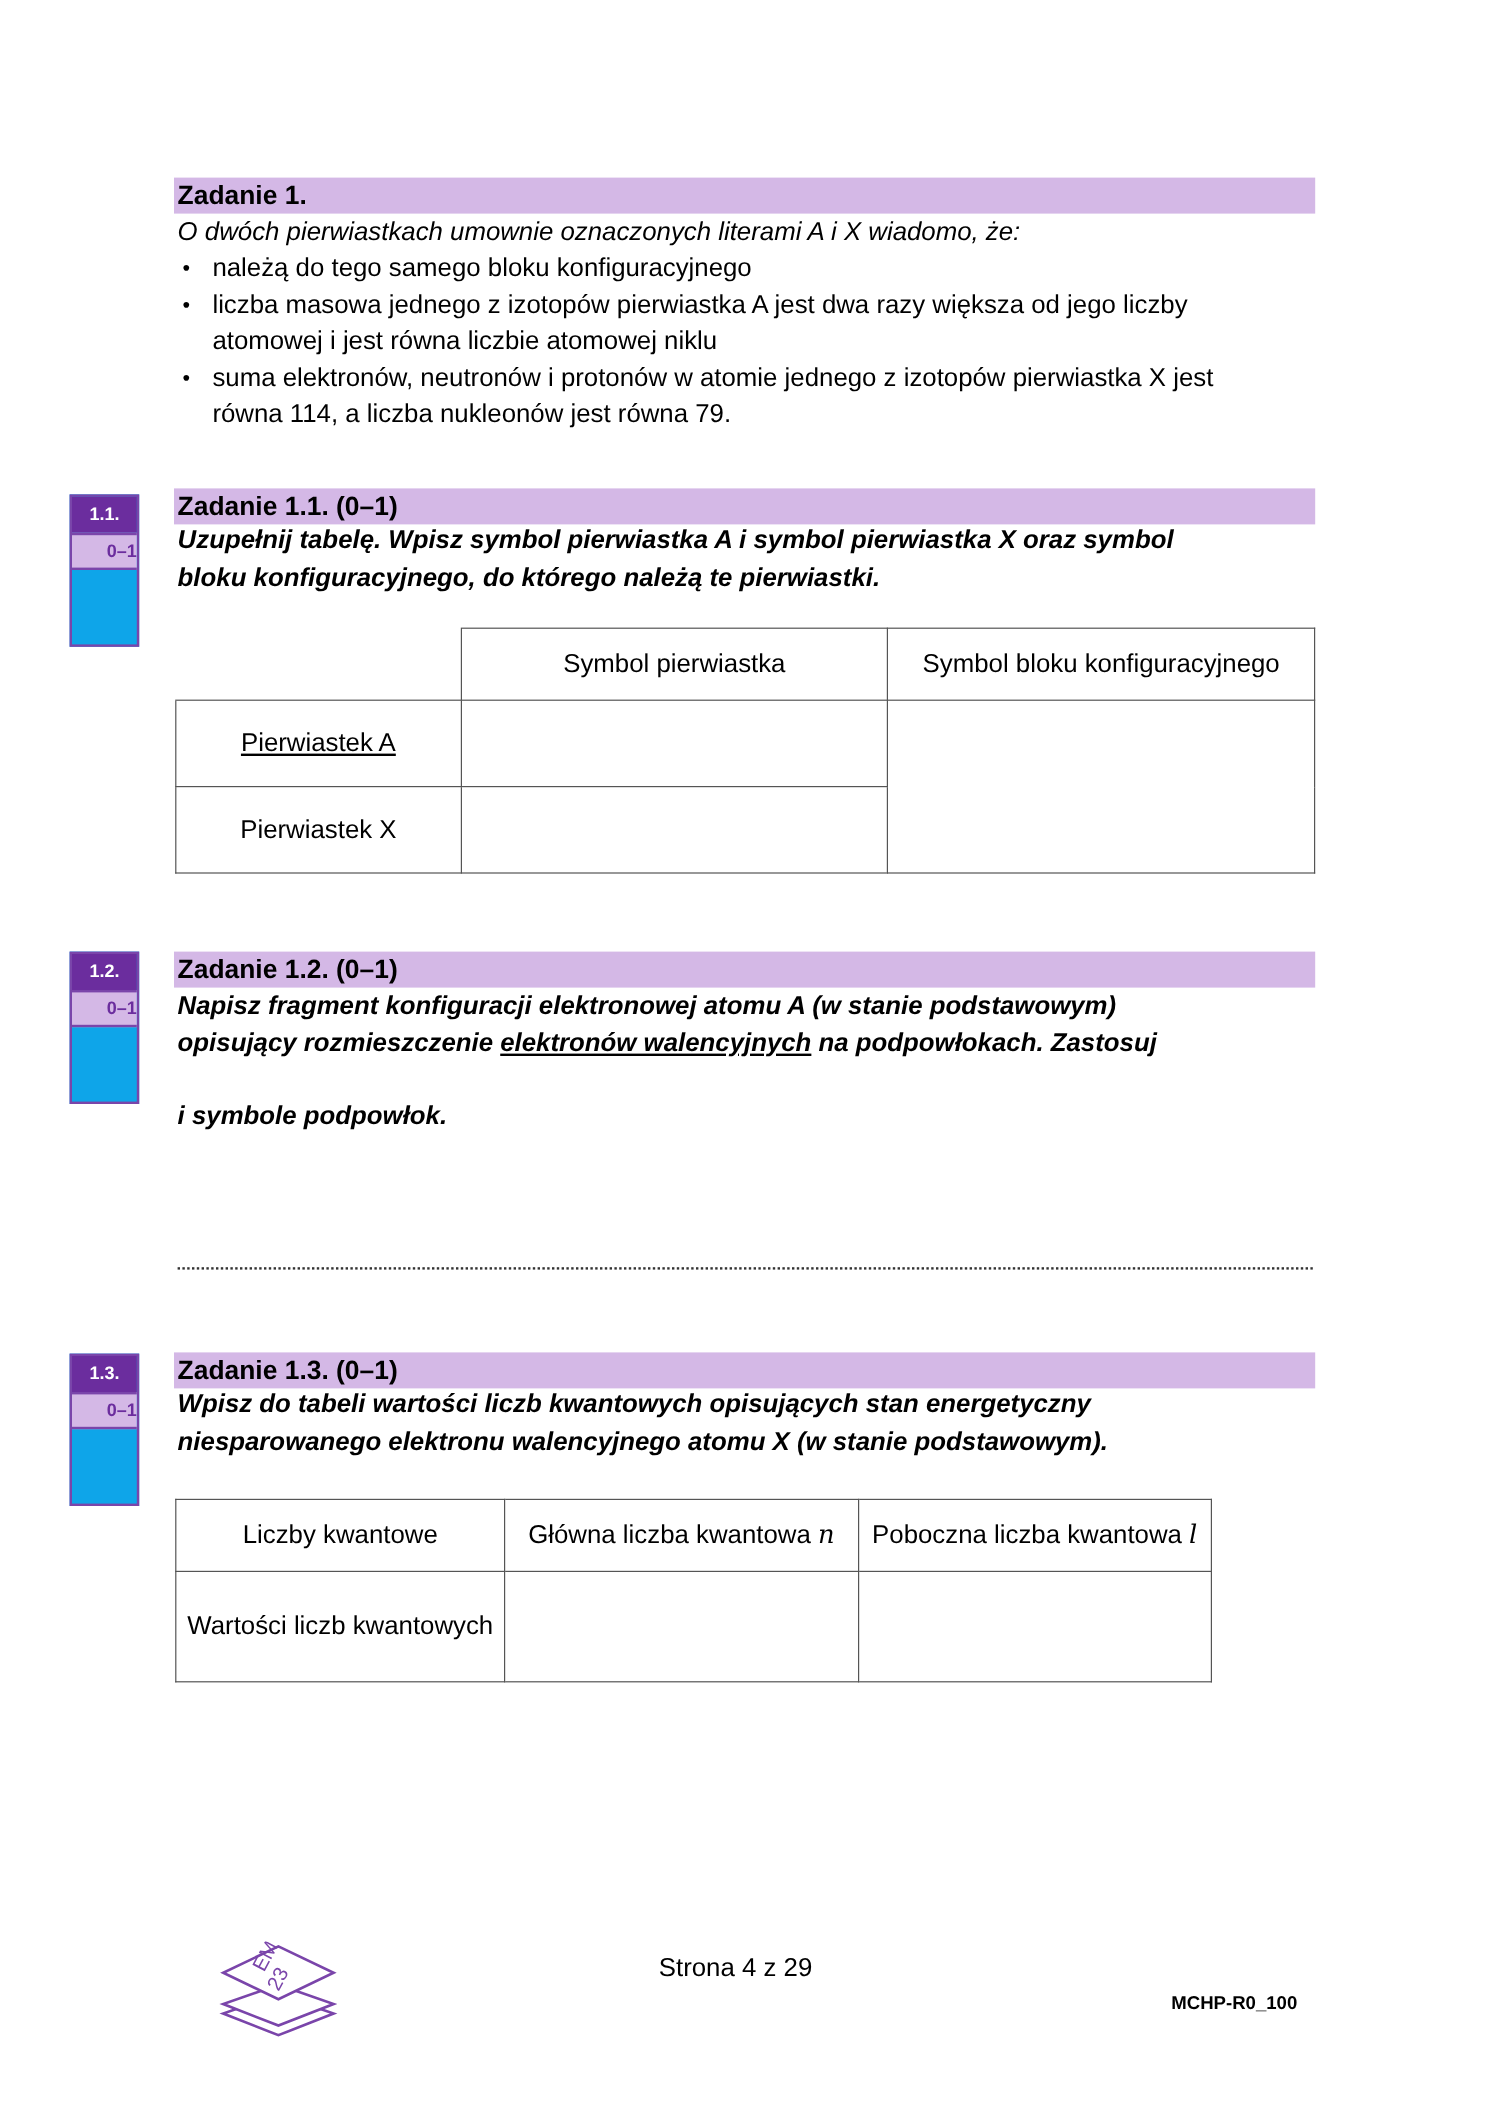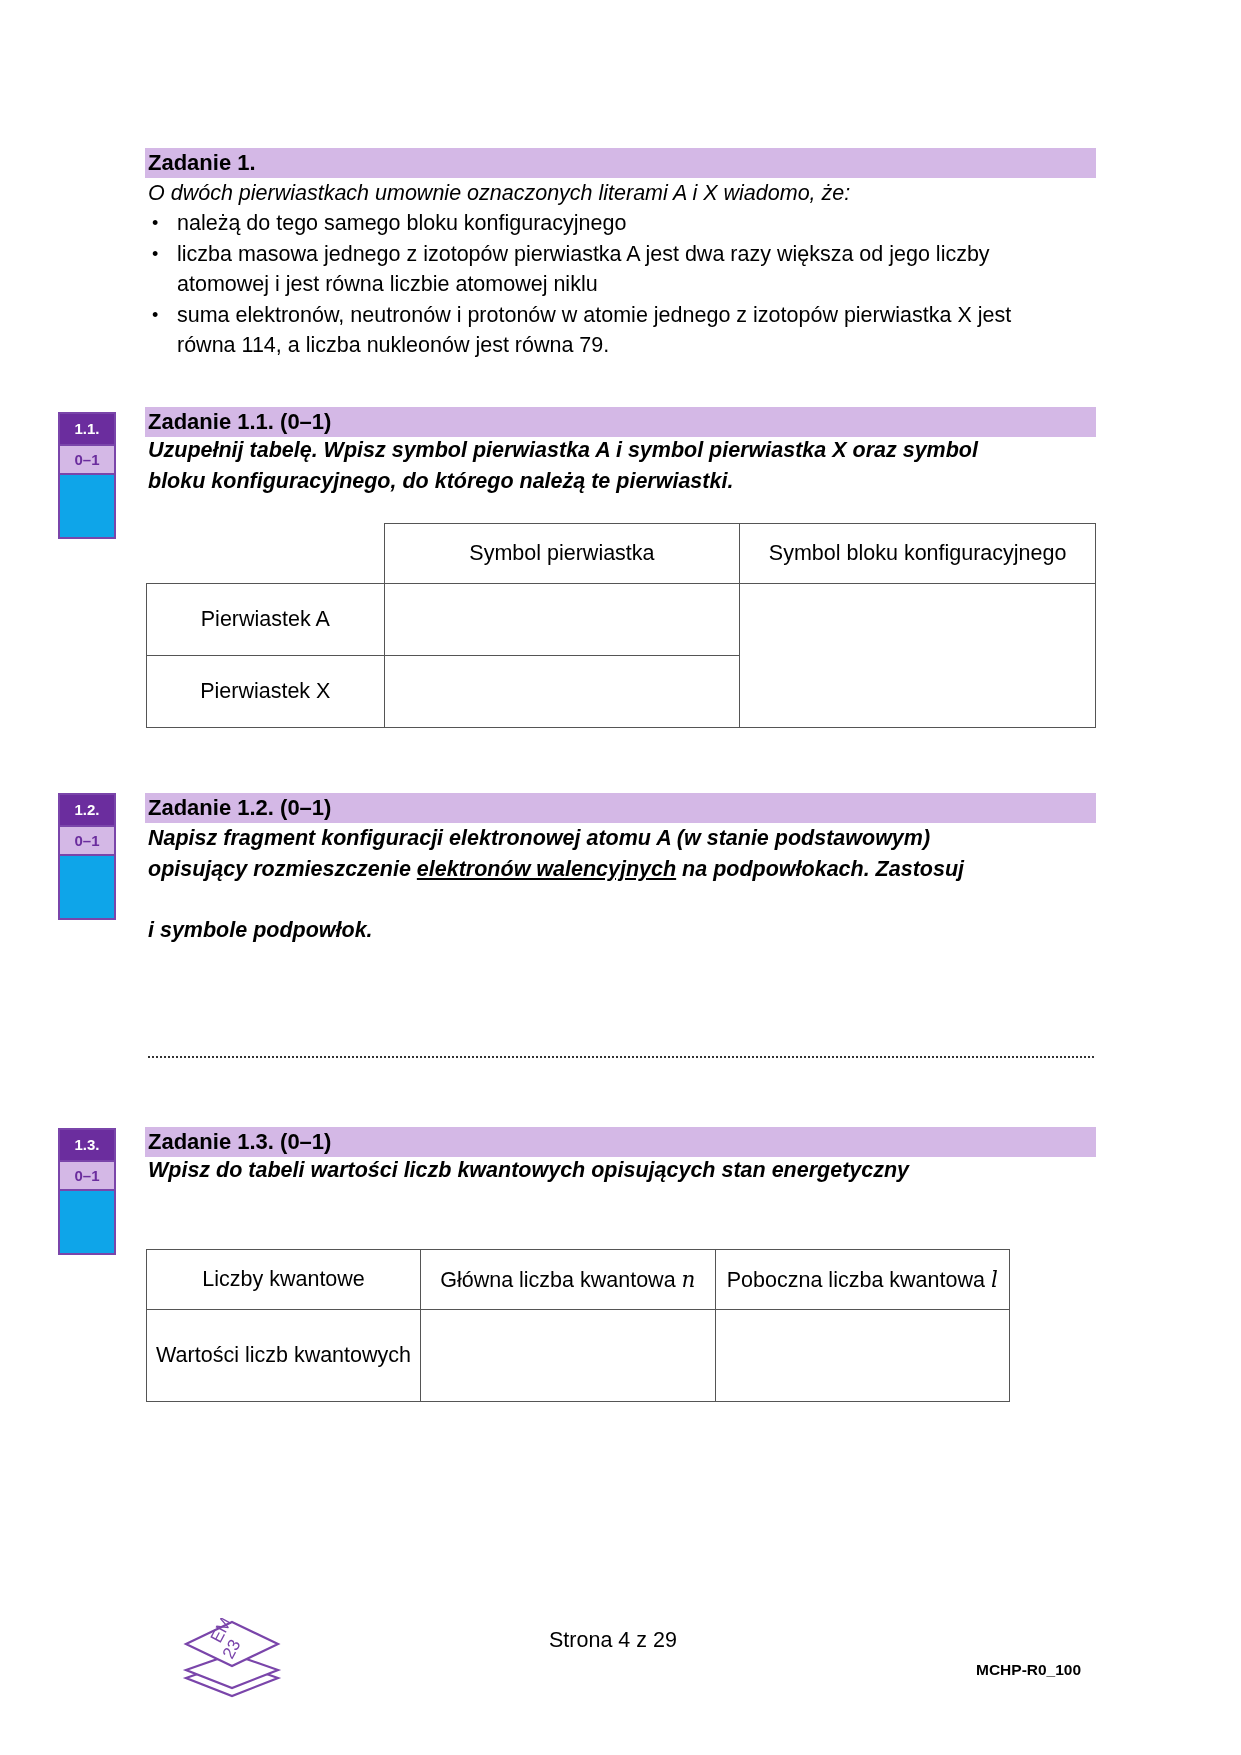--- a/index.html
+++ b/index.html
@@ -7,21 +7,21 @@
          font-family: "Liberation Sans", sans-serif; color: #000; }
   .hdr { position: absolute; left: 145px; width: 951px; height: 30px; background: #d4b8e6;
          font-weight: bold; font-size: 22px; line-height: 30px; padding-left: 3px; box-sizing: border-box; }
   .txt { position: absolute; left: 148px; font-size: 21.5px; line-height: 30.5px; font-style: italic; }
   .bold { font-weight: bold; }
   .bullets { position: absolute; left: 148px; margin: 0; padding: 0; list-style: none; font-size: 21.5px; line-height: 30.5px; }
   .bullets li { position: relative; padding-left: 29px; }
   .bullets li::before { content: "\2022"; position: absolute; left: 4px; top: 0; font-size: 18px; }
   .score { position: absolute; left: 58px; width: 58px; border: 2px solid #7a45aa; box-sizing: border-box; background: #0ea5e9; }
   .score .num { background: #6b2d9e; color: #fff; font-weight: bold; font-size: 15px; height: 30px; line-height: 30px; text-align: center; }
-  .score .pts { background: #d4b8e6; color: #6b2d9e; font-weight: bold; font-size: 15px; height: 27px; line-height: 27px; text-align: center; border-top: 2px solid #7a45aa; border-bottom: 2px solid #7a45aa; }
+  .score .pts { background: #d4b8e6; color: #6b2d9e; font-weight: bold; font-size: 15px; height: 27px; line-height: 27px; text-align: right; border-top: 2px solid #7a45aa; border-bottom: 2px solid #7a45aa; }
   .score .blank { height: 62px; }
   table.t { position: absolute; border-collapse: collapse; font-size: 21.5px; }
   table.t td { border: 1.5px solid #555; text-align: center; vertical-align: middle; padding: 0; }
   table.t td.empty-corner { border-top: none; border-left: none; }
   .dots { position: absolute; left: 148px; top: 1042px; width: 946px; height: 14px; border-bottom: 2px dotted #333; }
   .u { text-decoration: underline; }
   .footer-page { position: absolute; left: 549px; top: 1628px; font-size: 21.5px; }
   .footer-code { position: absolute; left: 976px; top: 1661px; font-size: 15.5px; font-weight: bold; }
   .logo { position: absolute; left: 180px; top: 1618px; width: 105px; height: 80px; }
   .math { font-family: "DejaVu Serif", serif; font-style: italic; }
@@ -48,21 +48,21 @@
   <span>bloku konfiguracyjnego, do którego należą te pierwiastki.</span>
 </div>
 
 <table class="t" style="left:146px; top:523px; width:950px;">
   <tbody>
       <tr style="height:60px;">
     <td class="empty-corner" style="width:236px;"></td>
     <td style="width:353px;">Symbol pierwiastka</td>
     <td style="width:353px;">Symbol bloku konfiguracyjnego</td>
   </tr>
-  <tr style="height:72px;">
+  <tr style="height:72px;text-decoration:underline;">
     <td>Pierwiastek A</td>
     <td></td>
     <td rowspan="2"></td>
   </tr>
   <tr style="height:72px;">
     <td>Pierwiastek X</td>
     <td></td>
   </tr>
 </tbody>
   </table>
@@ -82,20 +82,21 @@
 <div class="dots"></div>
 
 <div class="score" style="top:1128px;">
   <div class="num">1.3.</div>
   <div class="pts">0–1</div>
   <div class="blank"></div>
 </div>
 <div class="hdr" style="top:1127px;">Zadanie 1.3. (0–1)</div>
 <div class="txt bold" style="top:1155px;">
   <span>Wpisz do tabeli wartości liczb kwantowych opisujących stan energetyczny</span><br>
+  <span>niesparowanego elektronu walencyjnego atomu X (w stanie podstawowym).</span>
 </div>
 
 <table class="t" style="left:146px; top:1249px; width:864px;">
   <tbody>
       <tr style="height:60px;">
     <td style="width:298px;">Liczby kwantowe</td>
     <td style="width:325px;"><span>Główna liczba kwantowa </span><span class="math">n</span></td>
     <td style="width:325px;"><span>Poboczna liczba kwantowa </span><span class="math">l</span></td>
   </tr>
   <tr style="height:92px;">

